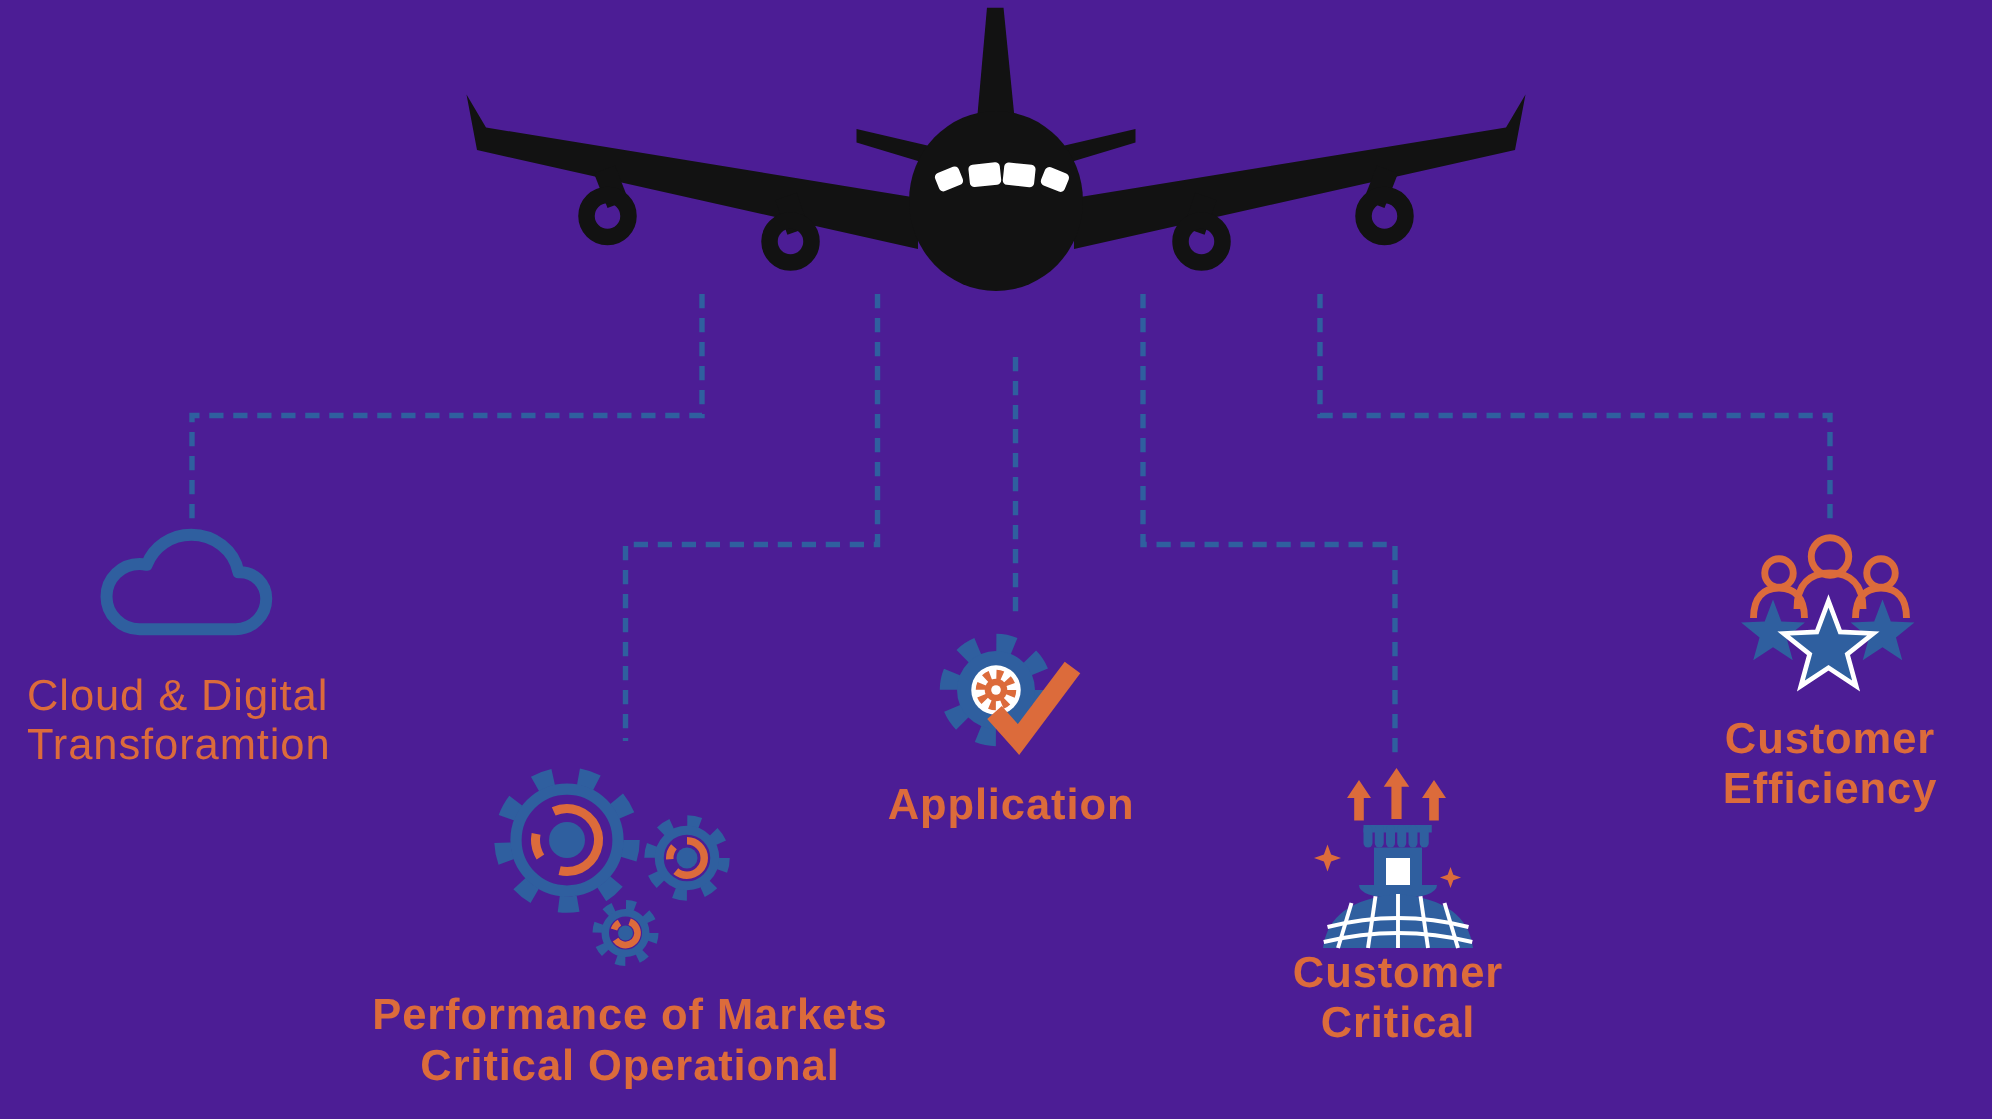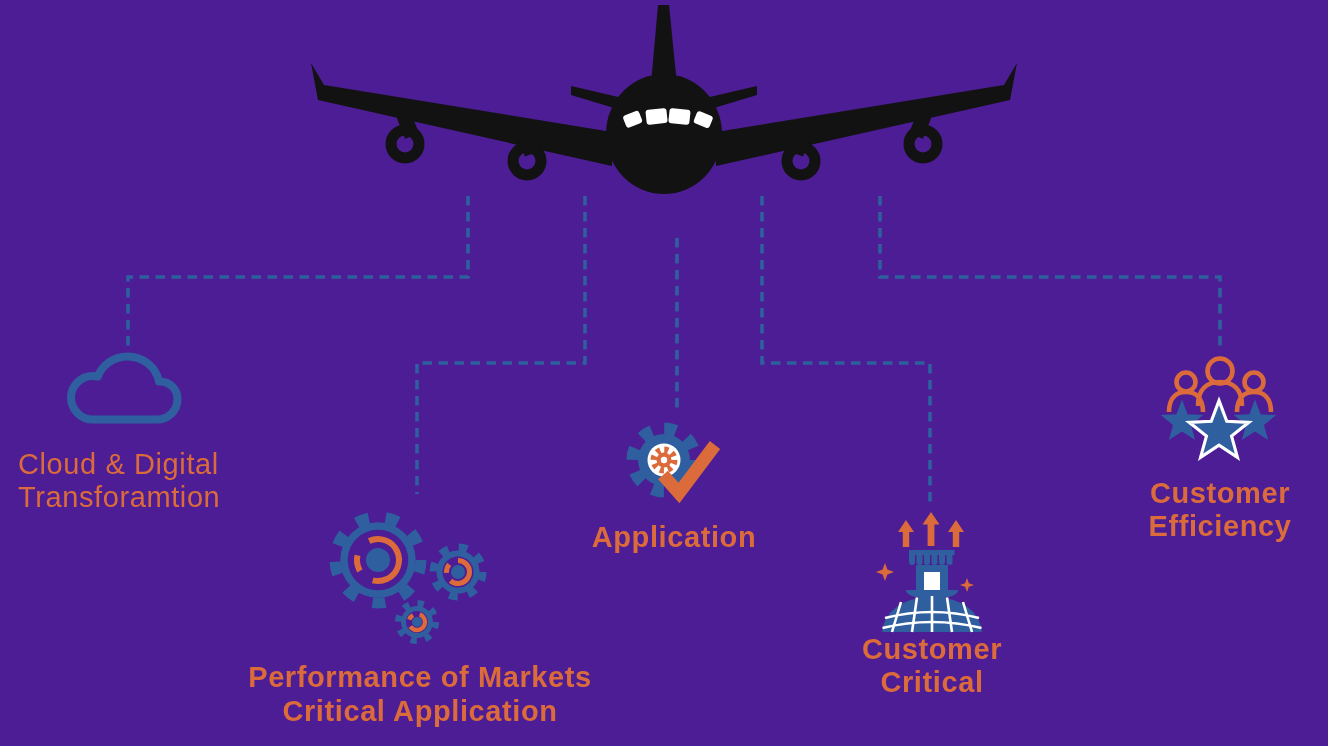--- a/index.html
+++ b/index.html
@@ -103,21 +103,21 @@
     <circle class="s-orange" cx="130" cy="76" r="11.5" stroke-width="5" stroke-dasharray="44 9 9 10.3" transform="rotate(-90 130 76)"></circle>
     <circle class="f-blue" cx="130" cy="76" r="7"></circle>
 
     <circle class="s-blue" cx="89" cy="126" r="18" stroke-width="8" stroke-dasharray="6 8.14"></circle>
     <circle class="s-blue" cx="89" cy="126" r="13.5" stroke-width="5" fill="#ffffff"></circle>
     <circle class="s-orange" cx="89" cy="126" r="8" stroke-width="4.5" stroke-dasharray="30 7 6 7.3" transform="rotate(-70 89 126)"></circle>
     <circle class="f-blue" cx="89" cy="126" r="5"></circle>
   </svg>
   <div class="label label-1 centered">
     <span>Performance of Markets</span>
-    <span>Critical Application</span>
+    <span>Critical Operational</span>
   </div>
 
   <svg class="abs icon-gearcheck" viewBox="0 0 108 102" aria-hidden="true">
     <circle class="s-blue" cx="44" cy="46" r="30" stroke-width="15" stroke-dasharray="11.5 12.06"></circle>
     <circle class="f-blue" cx="44" cy="46" r="26"></circle>
     <circle class="f-white" cx="44" cy="46" r="16.5"></circle>
     <circle class="s-orange" cx="44" cy="46" r="10" stroke-width="7" stroke-dasharray="3.9 3.95"></circle>
     <circle class="f-orange" cx="44" cy="46" r="7.5"></circle>
     <circle class="f-white" cx="44" cy="46" r="3.2"></circle>
     <path class="s-orange" stroke-width="13" d="M43 61 L59 79 L95 31"></path>

